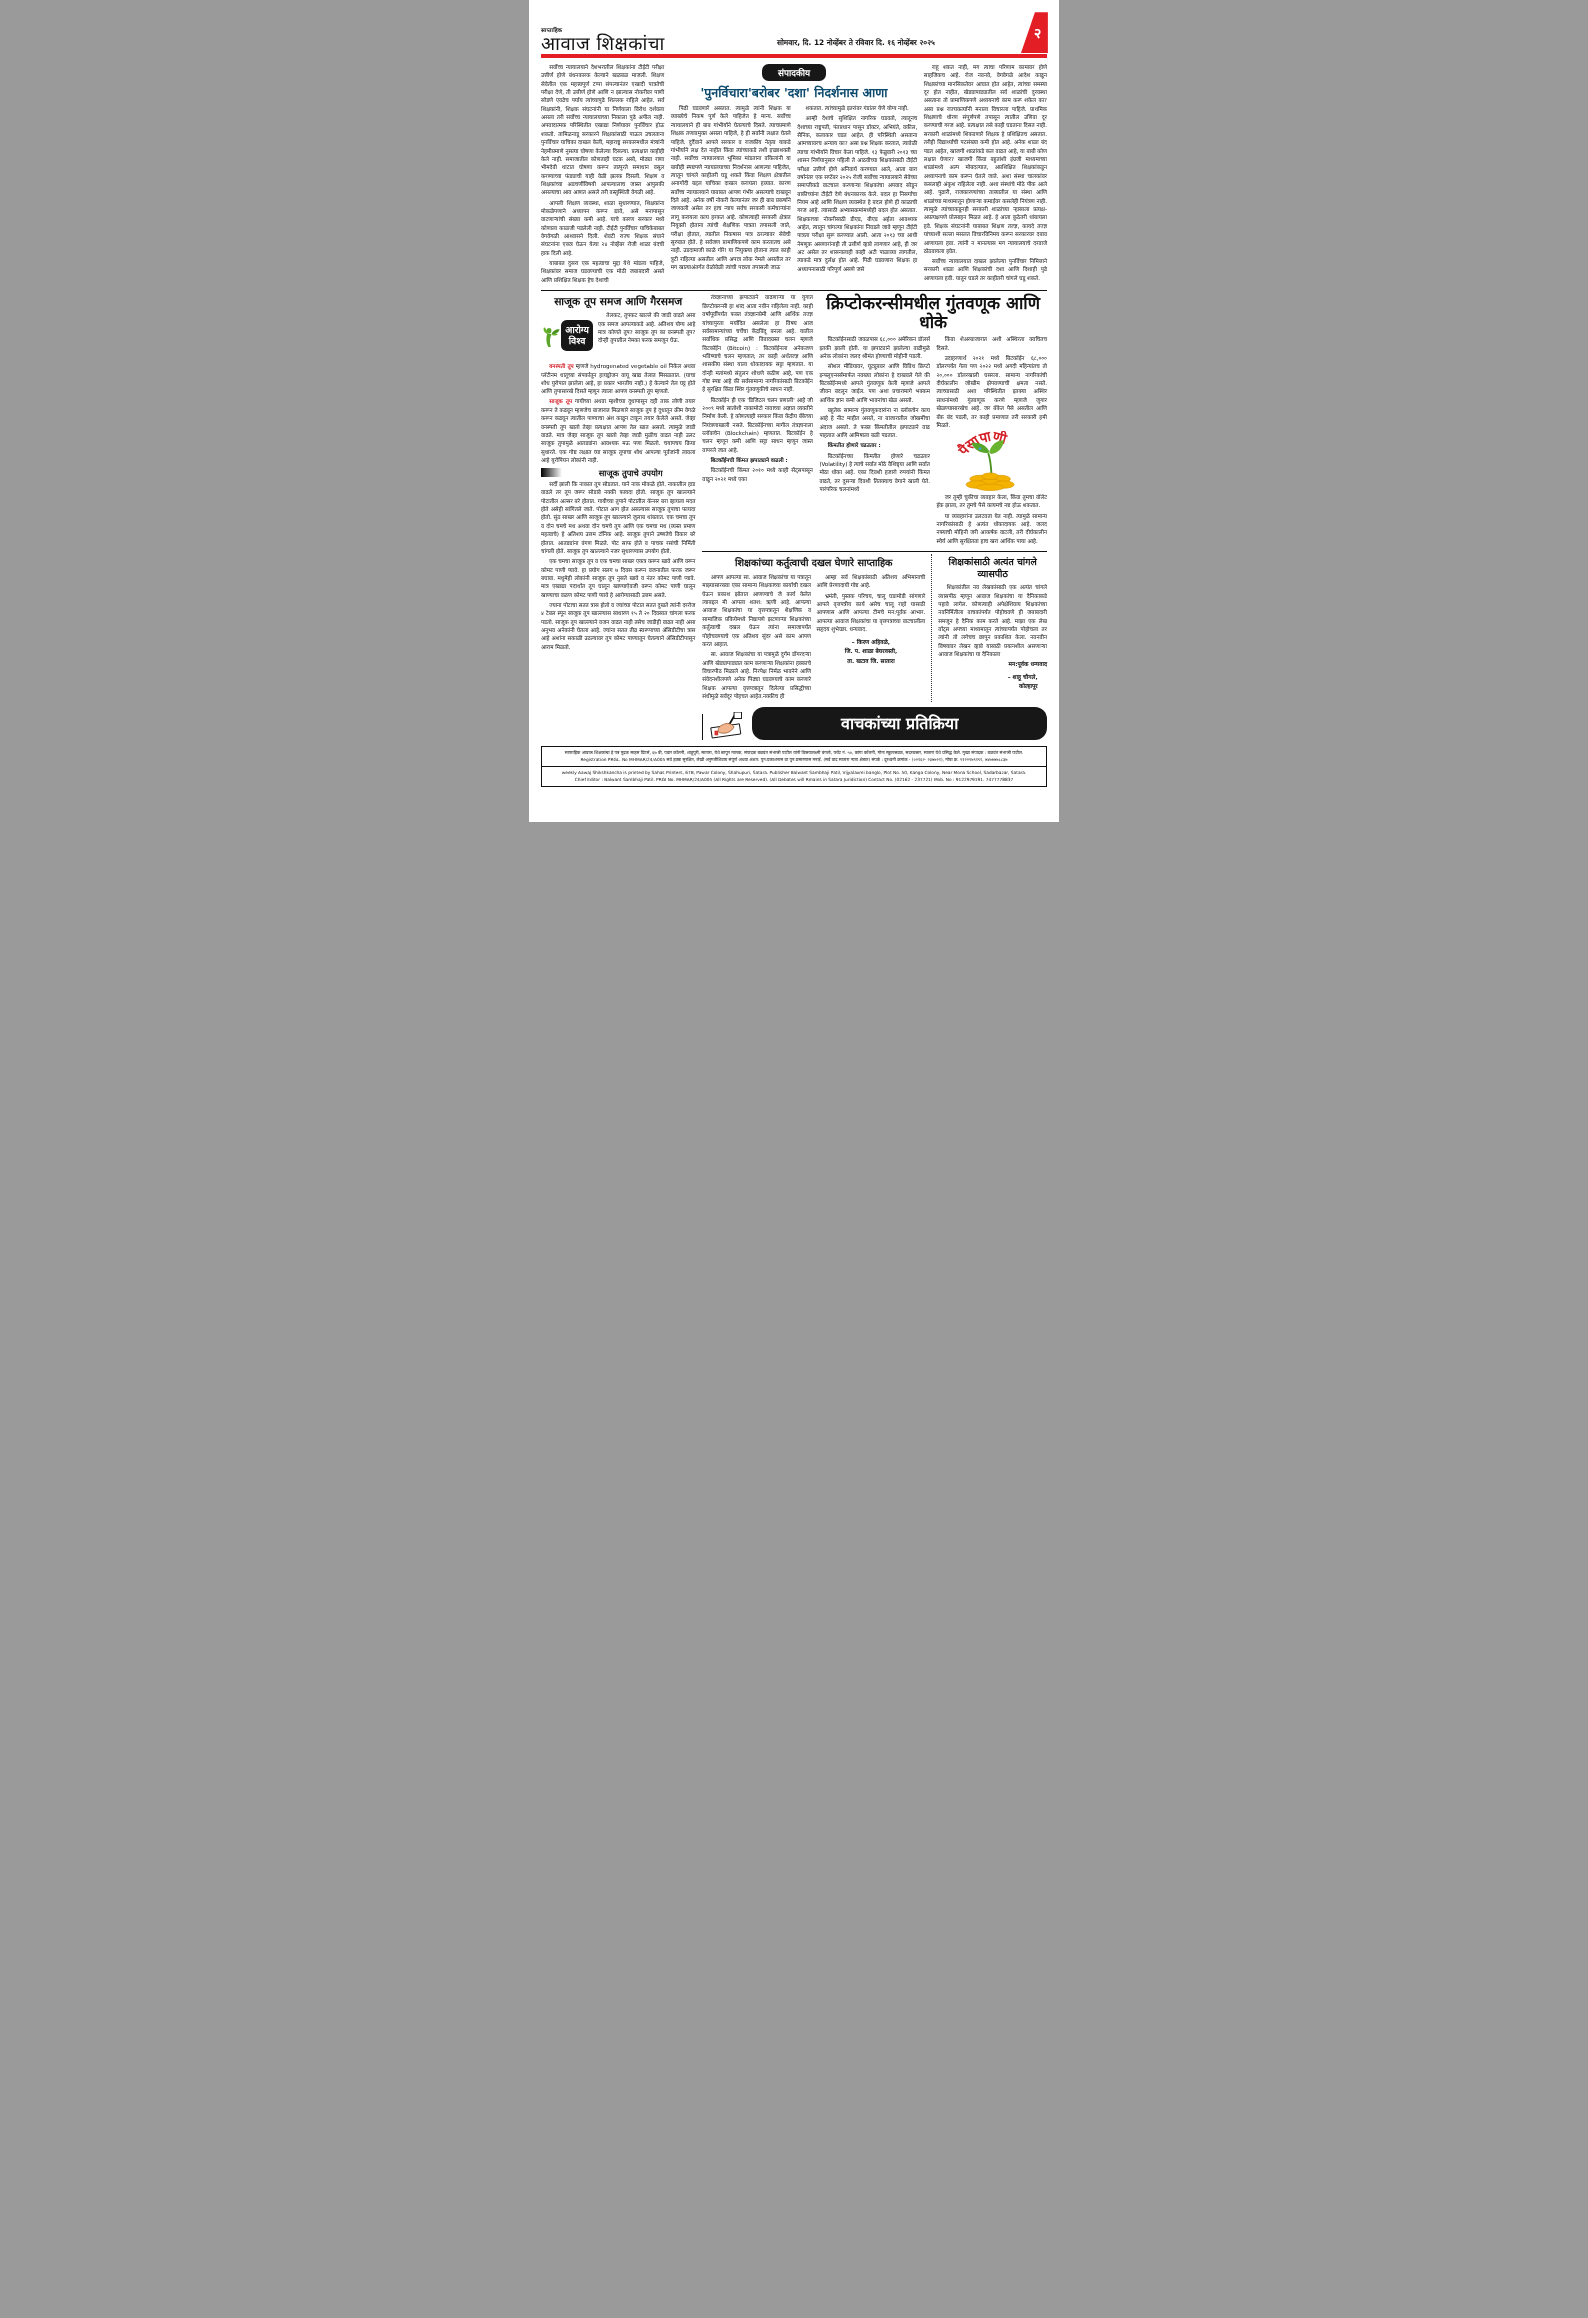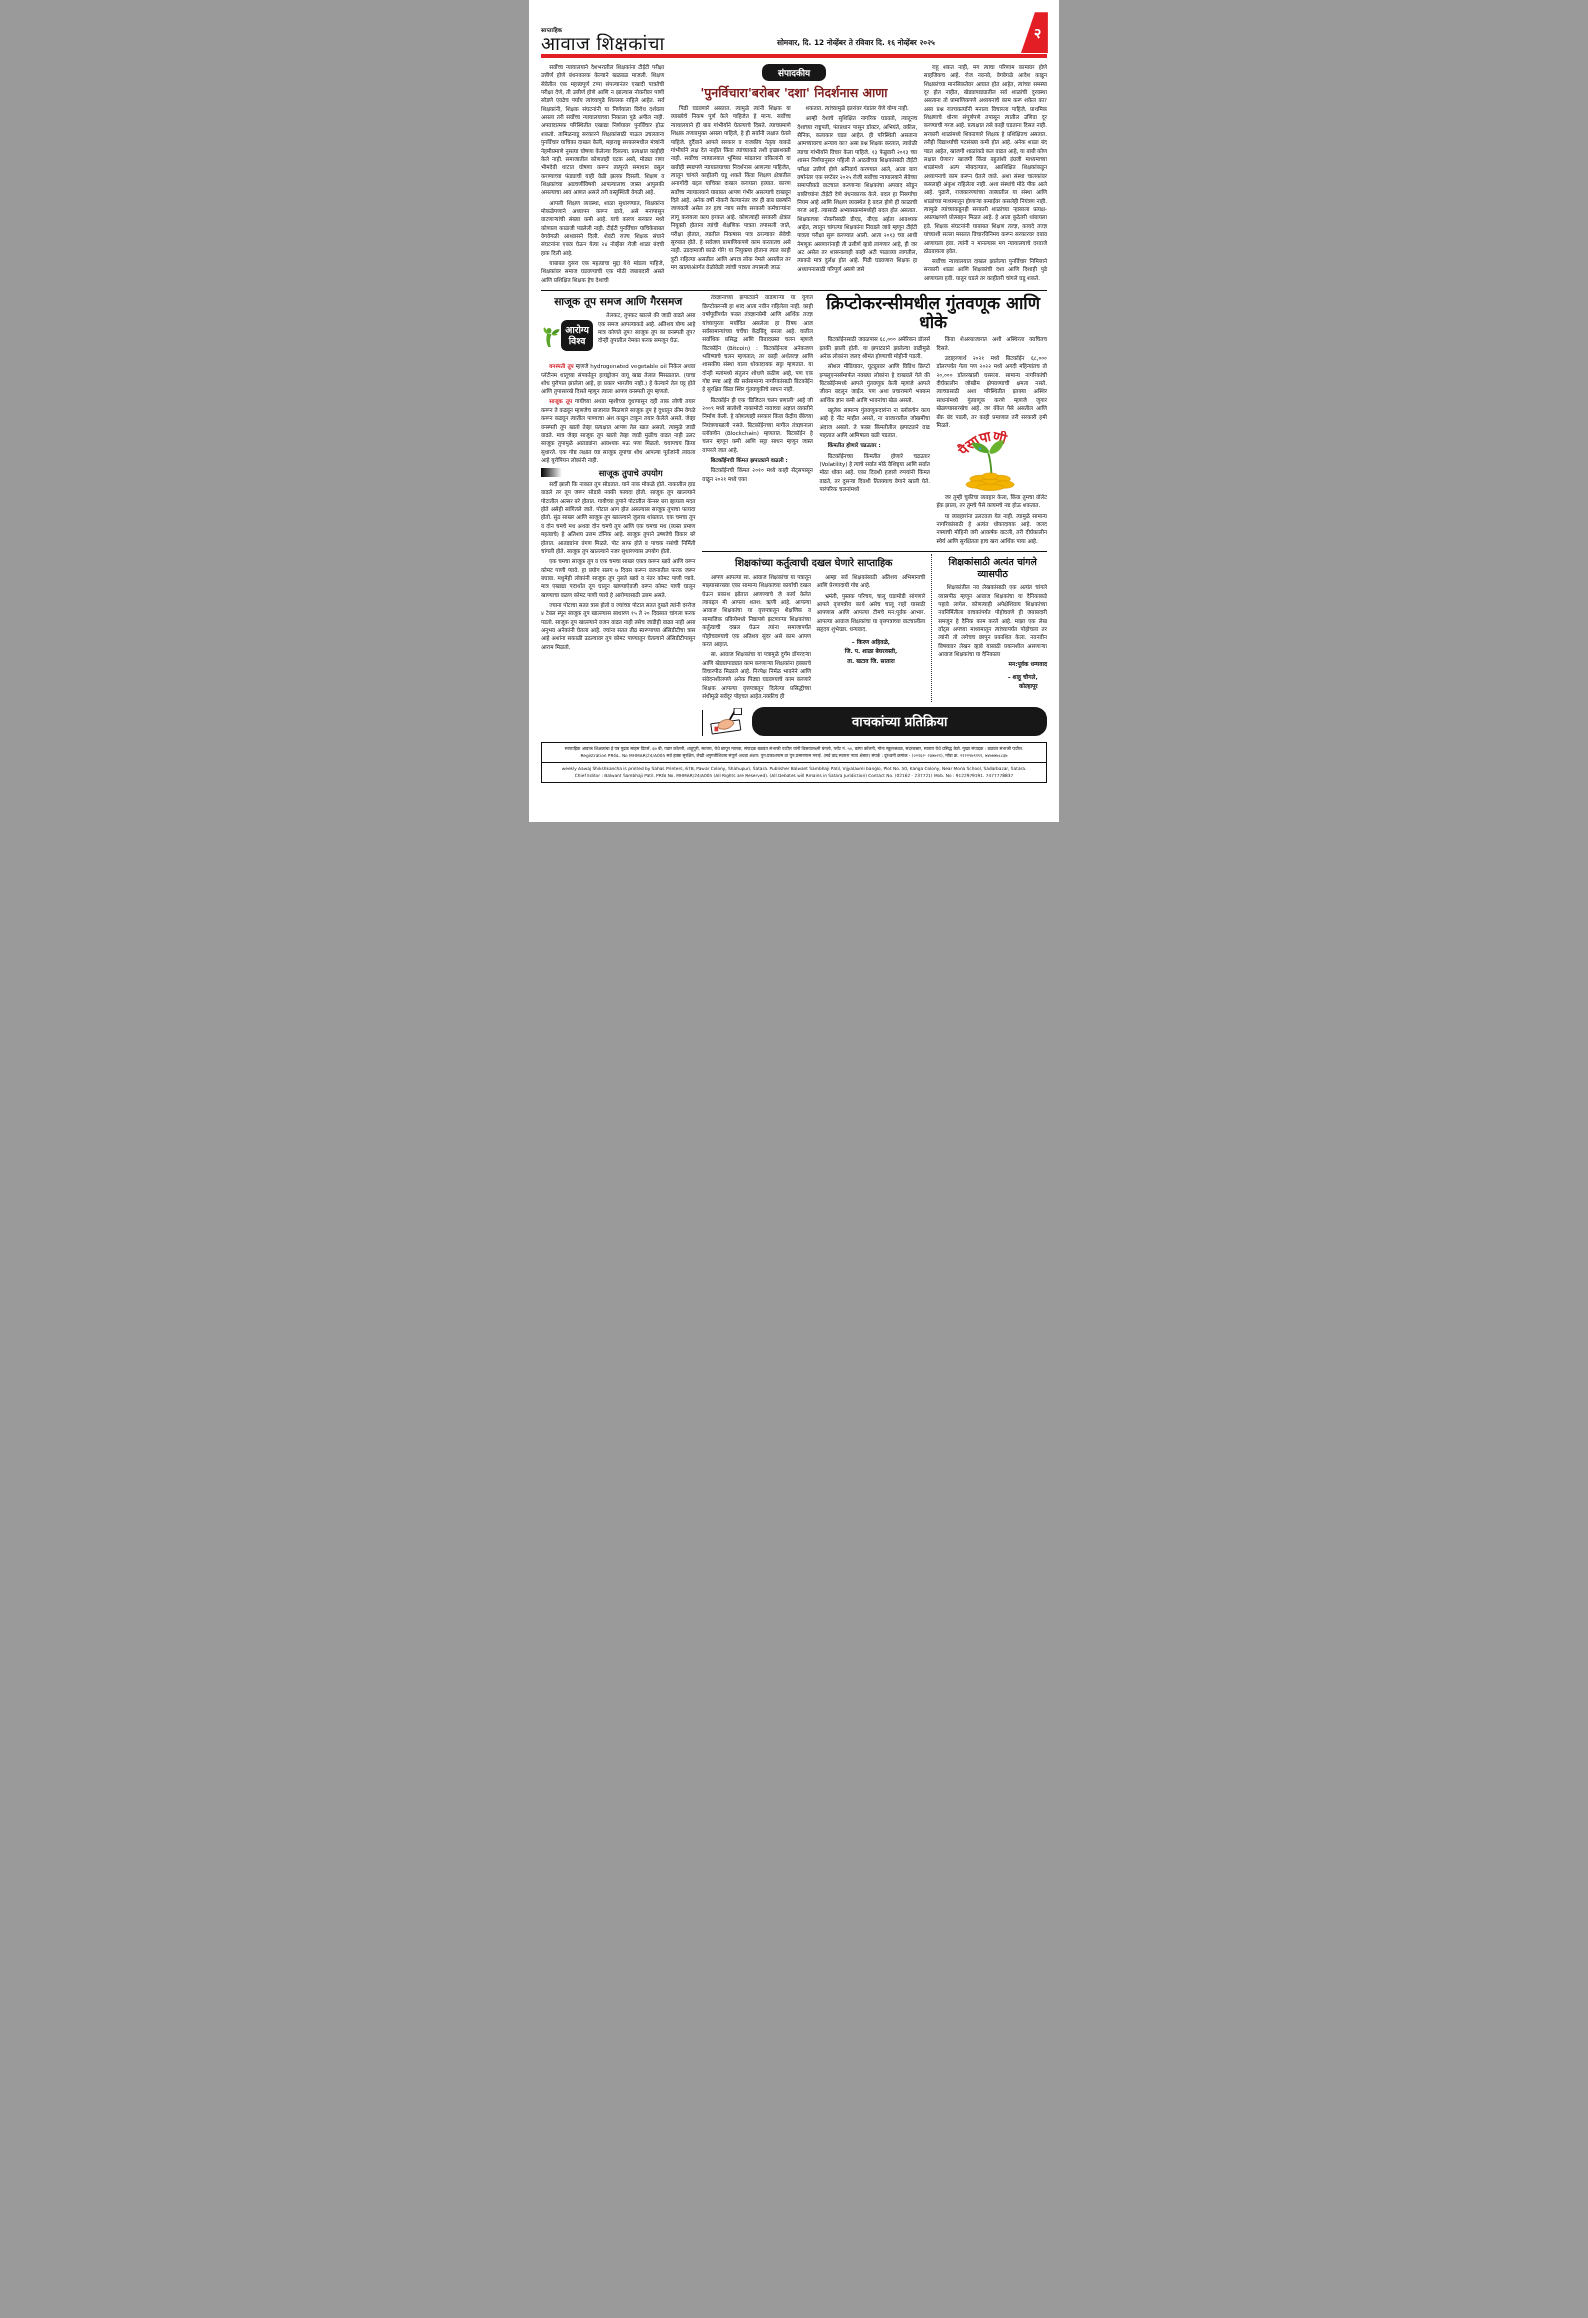--- a/index.html
+++ b/index.html
@@ -24,21 +24,21 @@
   
   .bodytxt p{margin:0 0 1.9px 0;font-size:5.5px;line-height:1.52;text-align:justify;text-indent:8.3px;}
   .col-rule{border-bottom:0.9px solid #111;margin:3.7px 0 2.8px 0;}
   
   .editorial{display:grid;grid-template-columns:1fr 2fr 1fr;column-gap:6.5px;margin-top:4.6px;}
   .ed-mid{display:flex;flex-direction:column;}
   .kicker-pill{
     align-self:center;background:#171717;color:#fff;font-size:8.8px;font-weight:bold;
     padding:2.8px 16px;border-radius:6.5px;margin-top:0.9px;
   }
-  .ed-headline{color:#7f1d1d;font-size:12.5px;font-weight:bold;text-align:center;margin:4.6px 0 3.7px 0;line-height:1.15;}
+  .ed-headline{color:#0c4a6e;font-size:12.5px;font-weight:bold;text-align:center;margin:4.6px 0 3.7px 0;line-height:1.15;}
   .ed-midcols{display:grid;grid-template-columns:1fr 1fr;column-gap:6.5px;flex:1;}
   
   .lower{display:grid;grid-template-columns:30.5% 1fr;column-gap:7px;margin-top:2.8px;}
   
   .health-headline{font-size:10.7px;font-weight:bold;text-align:center;margin:0.9px 0 2.8px 0;}
   .health-top{display:flex;gap:4.6px;}
   .health-logo{width:34%;display:flex;flex-direction:row;align-items:center;}
   .badge{
     background:#171717;color:#fff;font-size:9.3px;font-weight:bold;text-align:center;
     padding:3.7px 4.6px;border-radius:5.6px;line-height:1.25;margin-top:-2.8px;
@@ -63,21 +63,21 @@
   .l1-head{grid-column:1 / span 2;font-size:9.7px;font-weight:bold;text-align:center;margin:1.9px 0 3.7px 0;}
   .dot-rule{border-left:0.9px dotted #333;height:100%;}
   .l2{grid-row:1 / span 3;grid-column:4;}
   .l2-head{font-size:9.3px;font-weight:bold;text-align:center;line-height:1.3;margin:1.9px 0 2.8px 0;}
   .sig{list-style:none;margin:4.6px 0 0 0;padding:0;text-align:center;font-weight:bold;font-size:5.8px;line-height:1.6;}
   .l2 .sig{text-align:right;padding-right:9.3px;}
   .thanks{text-align:right;font-weight:bold;font-size:5.8px;margin-top:1.9px;}
   .reactions-row{grid-column:1 / span 4;display:flex;align-items:flex-end;gap:4.6px;margin-top:4.6px;}
   .vline{width:0.9px;background:#111;height:26px;}
   .reactions-pill{
-    flex:1;background:#171717;color:#fff;font-size:13px;font-weight:bold;text-align:center;
+    flex:1;background:#171717;color:#fff;font-size:16px;font-weight:bold;text-align:center;
     padding:5.6px 0;border-radius:12px;
   }
   
   .footer{border:0.9px solid #111;margin-top:5.6px;}
   .footer .frow{padding:2.3px 4.6px;text-align:center;font-size:4.3px;line-height:1.7;}
   .footer .frow:first-child{border-bottom:0.9px solid #111;}
 </style>
 </head>
 <body>
 

